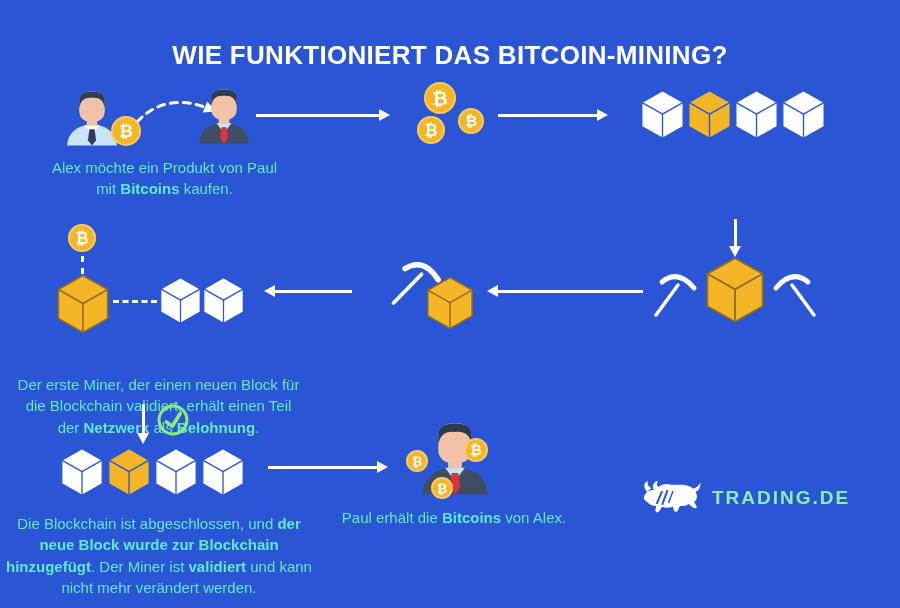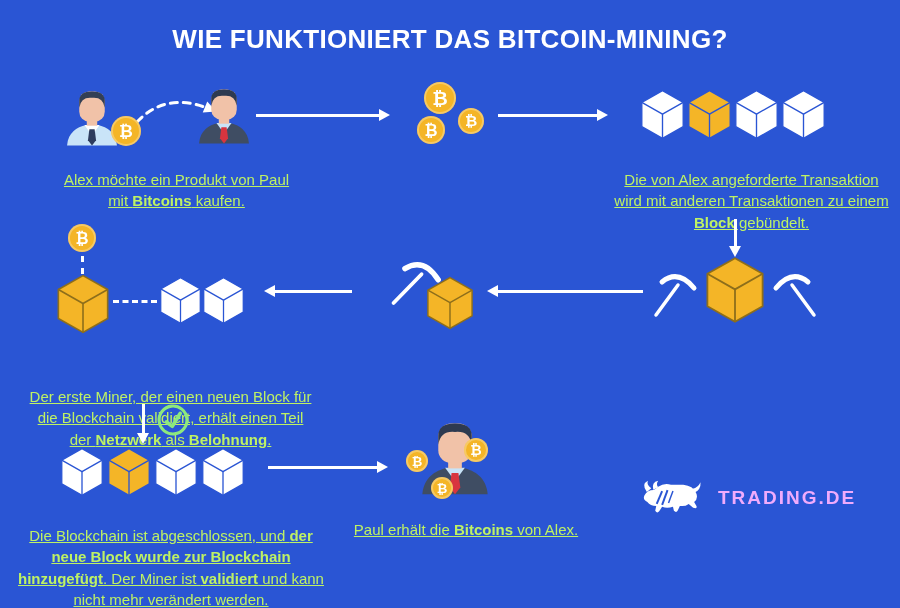--- a/index.html
+++ b/index.html
@@ -1,40 +1,40 @@
 <!DOCTYPE html>
 <html><head>
 <meta charset="utf-8">
 <style>
   html,body{margin:0;padding:0;background:#2a55d4;}
   .canvas{position:relative;width:900px;height:608px;background:#2a55d4;overflow:hidden;
           font-family:"Liberation Sans",sans-serif;color:#fff;}
-  .title{position:absolute;top:24px;left:0;right:0;margin:0;text-align:center;
+  .title{position:absolute;top:24px;left:0;right:0;margin:16px;text-align:center;
          font-size:26px;font-weight:800;letter-spacing:.3px;color:#fff;}
-  .txt{position:absolute;margin:16px;font-size:15px;line-height:1.42;text-align:center;color:#bef264;text-decoration:underline;}
+  .txt{position:absolute;margin:4px;font-size:15px;line-height:1.42;text-align:center;color:#5eead4;}
   .txt .b{font-weight:700;}
   
   .coin{position:absolute;border-radius:50%;background:#f4b527;color:#fff;display:flex;
         align-items:center;justify-content:center;font-weight:bold;
         font-family:"DejaVu Sans",sans-serif;box-shadow:inset 0 0 0 2px rgba(255,255,255,.28);}
   
   .arrow-h{position:absolute;height:3px;background:#fff;}
   .arrow-h.right::after{content:'';position:absolute;right:-10px;top:-5px;
       border-left:11px solid #fff;border-top:6.5px solid transparent;border-bottom:6.5px solid transparent;}
   .arrow-h.left::before{content:'';position:absolute;left:-10px;top:-5px;
       border-right:11px solid #fff;border-top:6.5px solid transparent;border-bottom:6.5px solid transparent;}
   .arrow-v{position:absolute;width:3px;background:#fff;}
   .arrow-v::after{content:'';position:absolute;bottom:-10px;left:-5px;
       border-top:11px solid #fff;border-left:6.5px solid transparent;border-right:6.5px solid transparent;}
   .abs{position:absolute;}
   .dash-v{position:absolute;border-left:3px dashed #fff;}
   .dash-h{position:absolute;border-top:3px dashed #fff;}
   .cube-row{position:absolute;display:flex;}
   .logo{position:absolute;display:flex;align-items:center;}
-  .logo-text{font-size:19px;font-weight:bold;letter-spacing:2px;color:#f0abfc;margin-left:16px;}
+  .logo-text{font-size:19px;font-weight:bold;letter-spacing:2px;color:#86efac;margin-left:10px;}
 </style>
 </head>
 <body>
 
 <svg width="0" height="0" style="position:absolute" aria-hidden="true">
   <defs>
     <symbol id="sym-cube" viewBox="0 0 100 112">
       <polygon points="50,3 96,29 96,83 50,109 4,83 4,29" style="fill:currentColor;stroke:var(--edge,#2a55d4);stroke-width:3;stroke-linejoin:round"></polygon>
       <polyline points="4,29 50,55 96,29" style="fill:none;stroke:var(--edge,#2a55d4);stroke-width:3;stroke-linejoin:round"></polyline>
       <line x1="50" y1="55" x2="50" y2="109" style="stroke:var(--edge,#2a55d4);stroke-width:3"></line>
@@ -111,21 +111,20 @@
     <svg style="width:45px;height:51px;color:#f4b527;">
         <use href="#sym-cube"></use>
       </svg>
     <svg style="width:45px;height:51px;color:#fff;">
         <use href="#sym-cube"></use>
       </svg>
     <svg style="width:45px;height:51px;color:#fff;">
         <use href="#sym-cube"></use>
       </svg>
   </div>
-  <p class="txt" style="left:593px;top:153px;width:285px;"><span>Die von Alex angeforderte Transaktion wird mit anderen Transaktionen zu einem </span><span class="b">Block</span><span> gebündelt.</span></p>
 
   <div class="arrow-v" style="left:734px;top:219px;height:28px;"></div>
 
   <div class="abs" style="left:648px;top:254px;width:174px;height:78px;">
     <svg class="abs" style="left:0;top:10px;width:50px;height:58px;">
         <use href="#sym-pickaxe"></use>
       </svg>
     <svg class="abs" style="left:57px;top:2px;width:60px;height:68px;color:#f4b527;--edge:#8d6e1b;">
         <use href="#sym-cube"></use>
       </svg>

